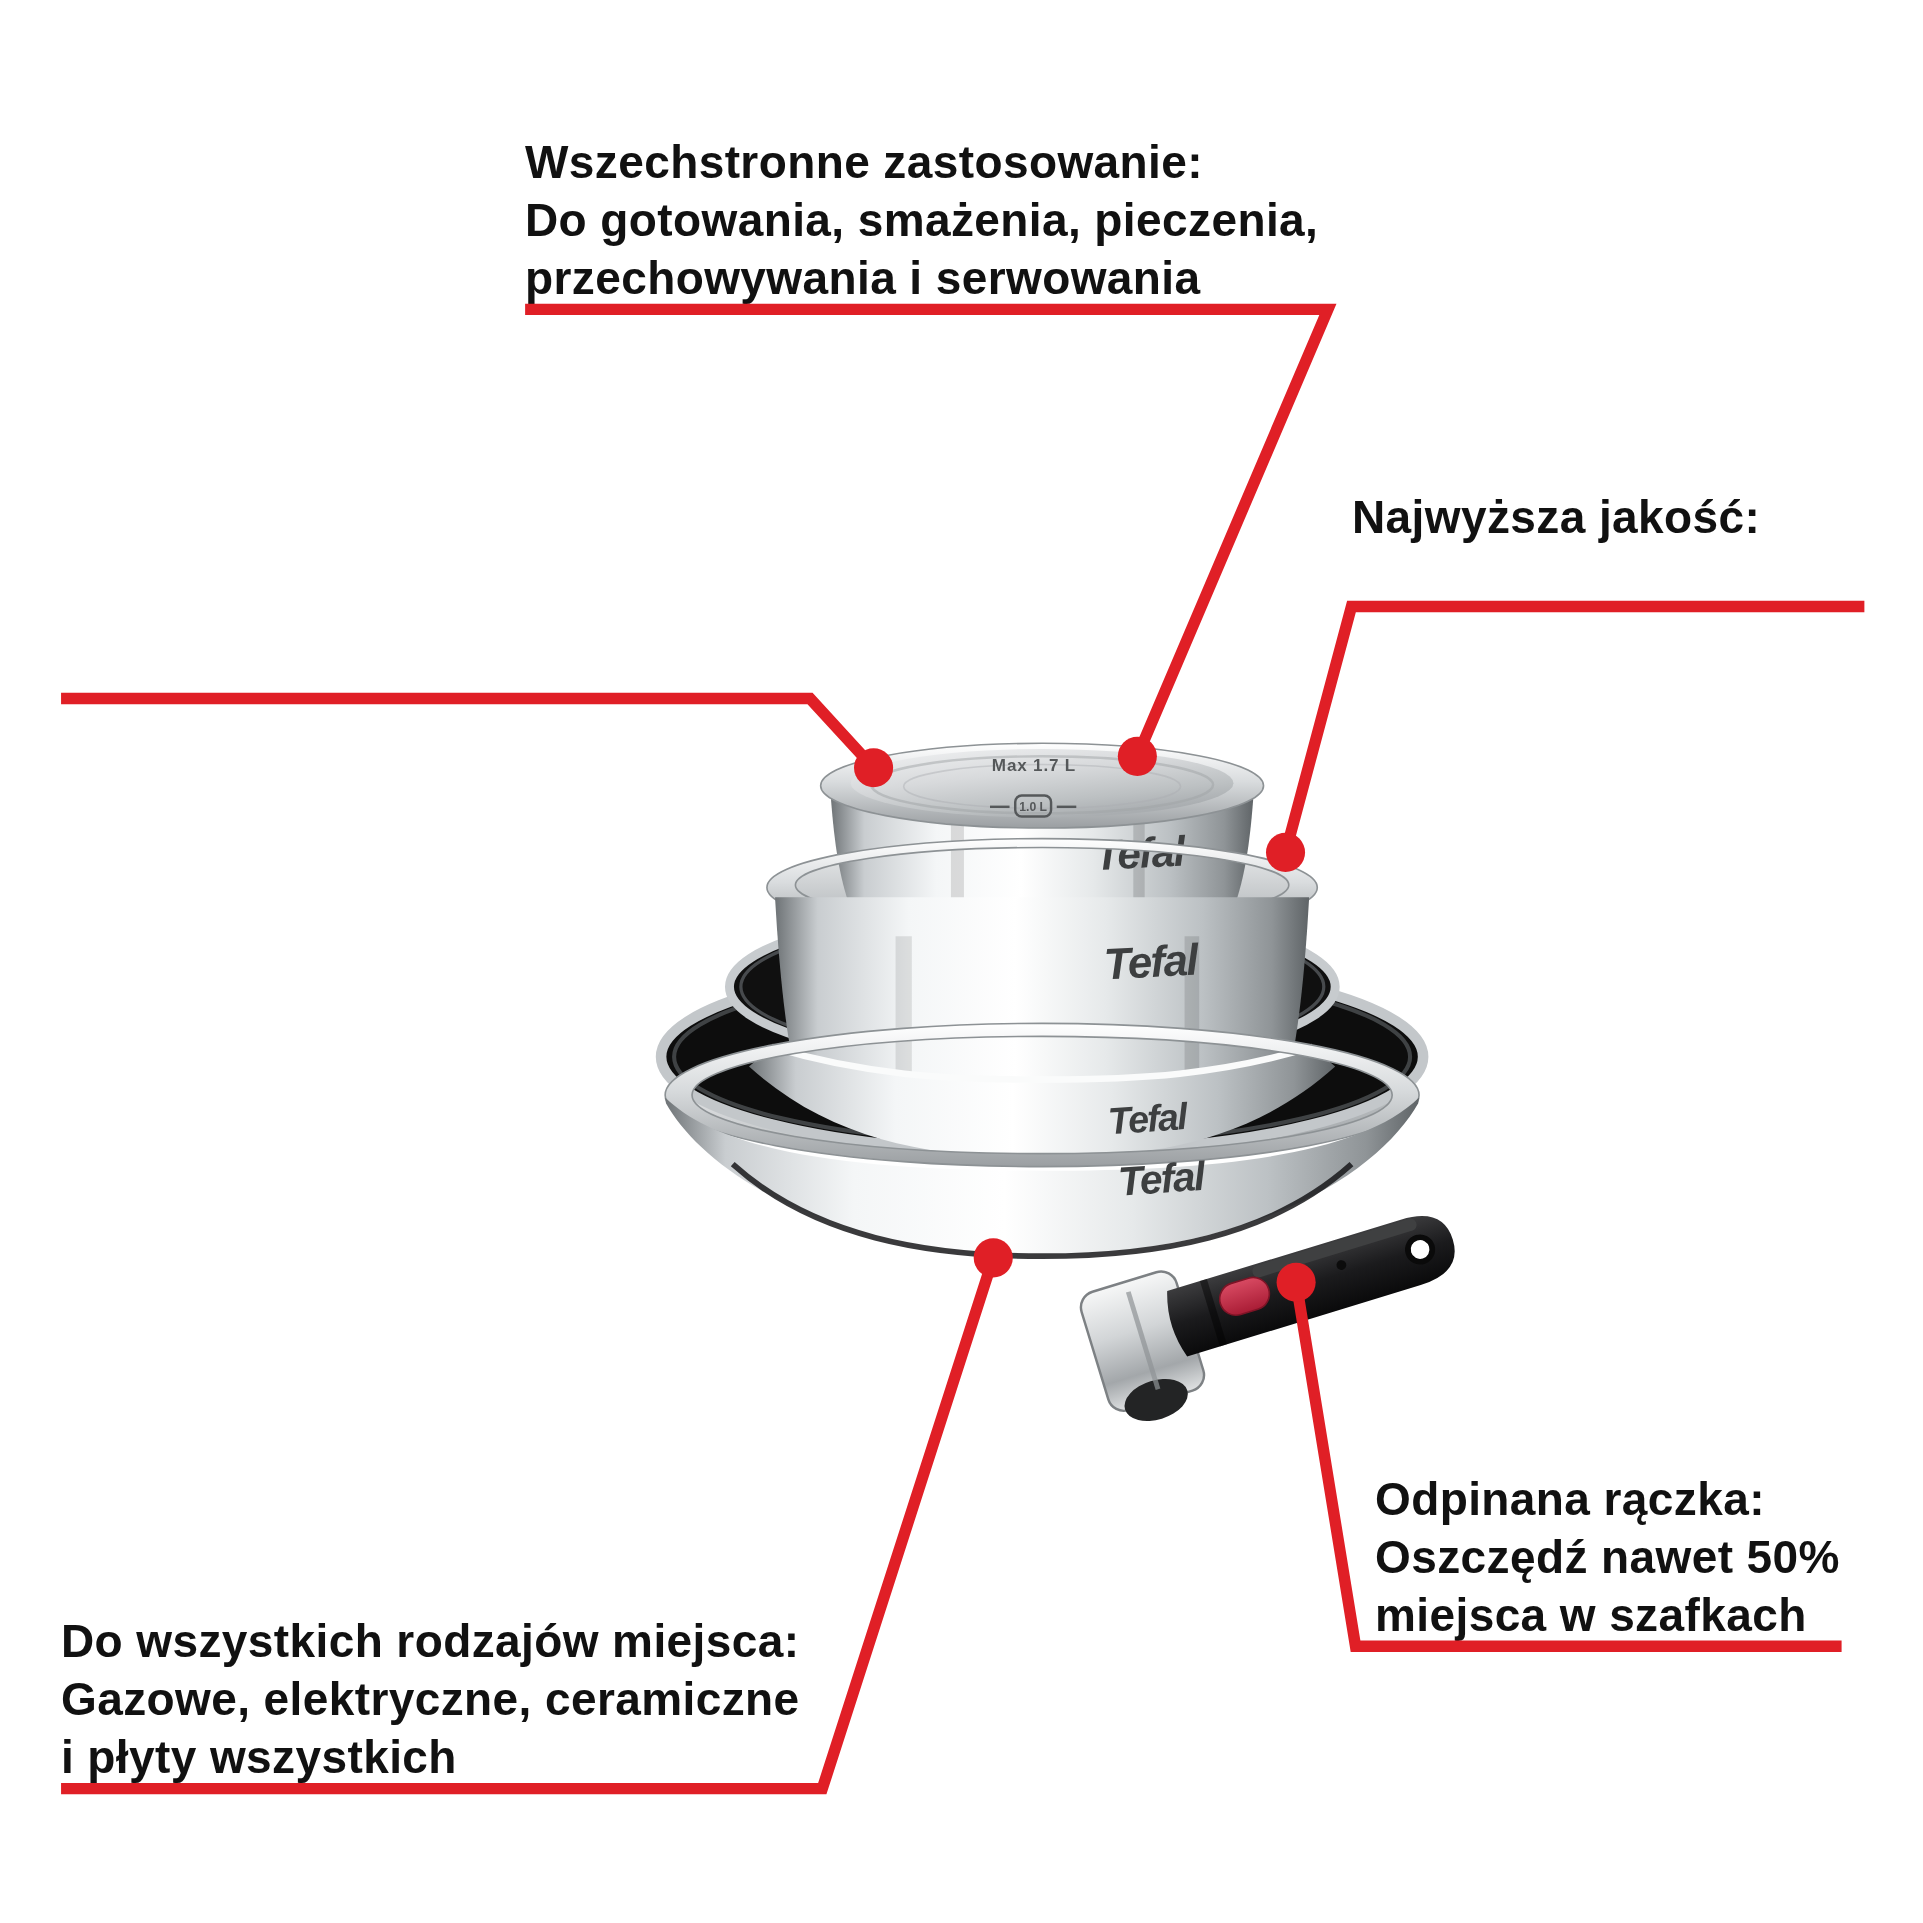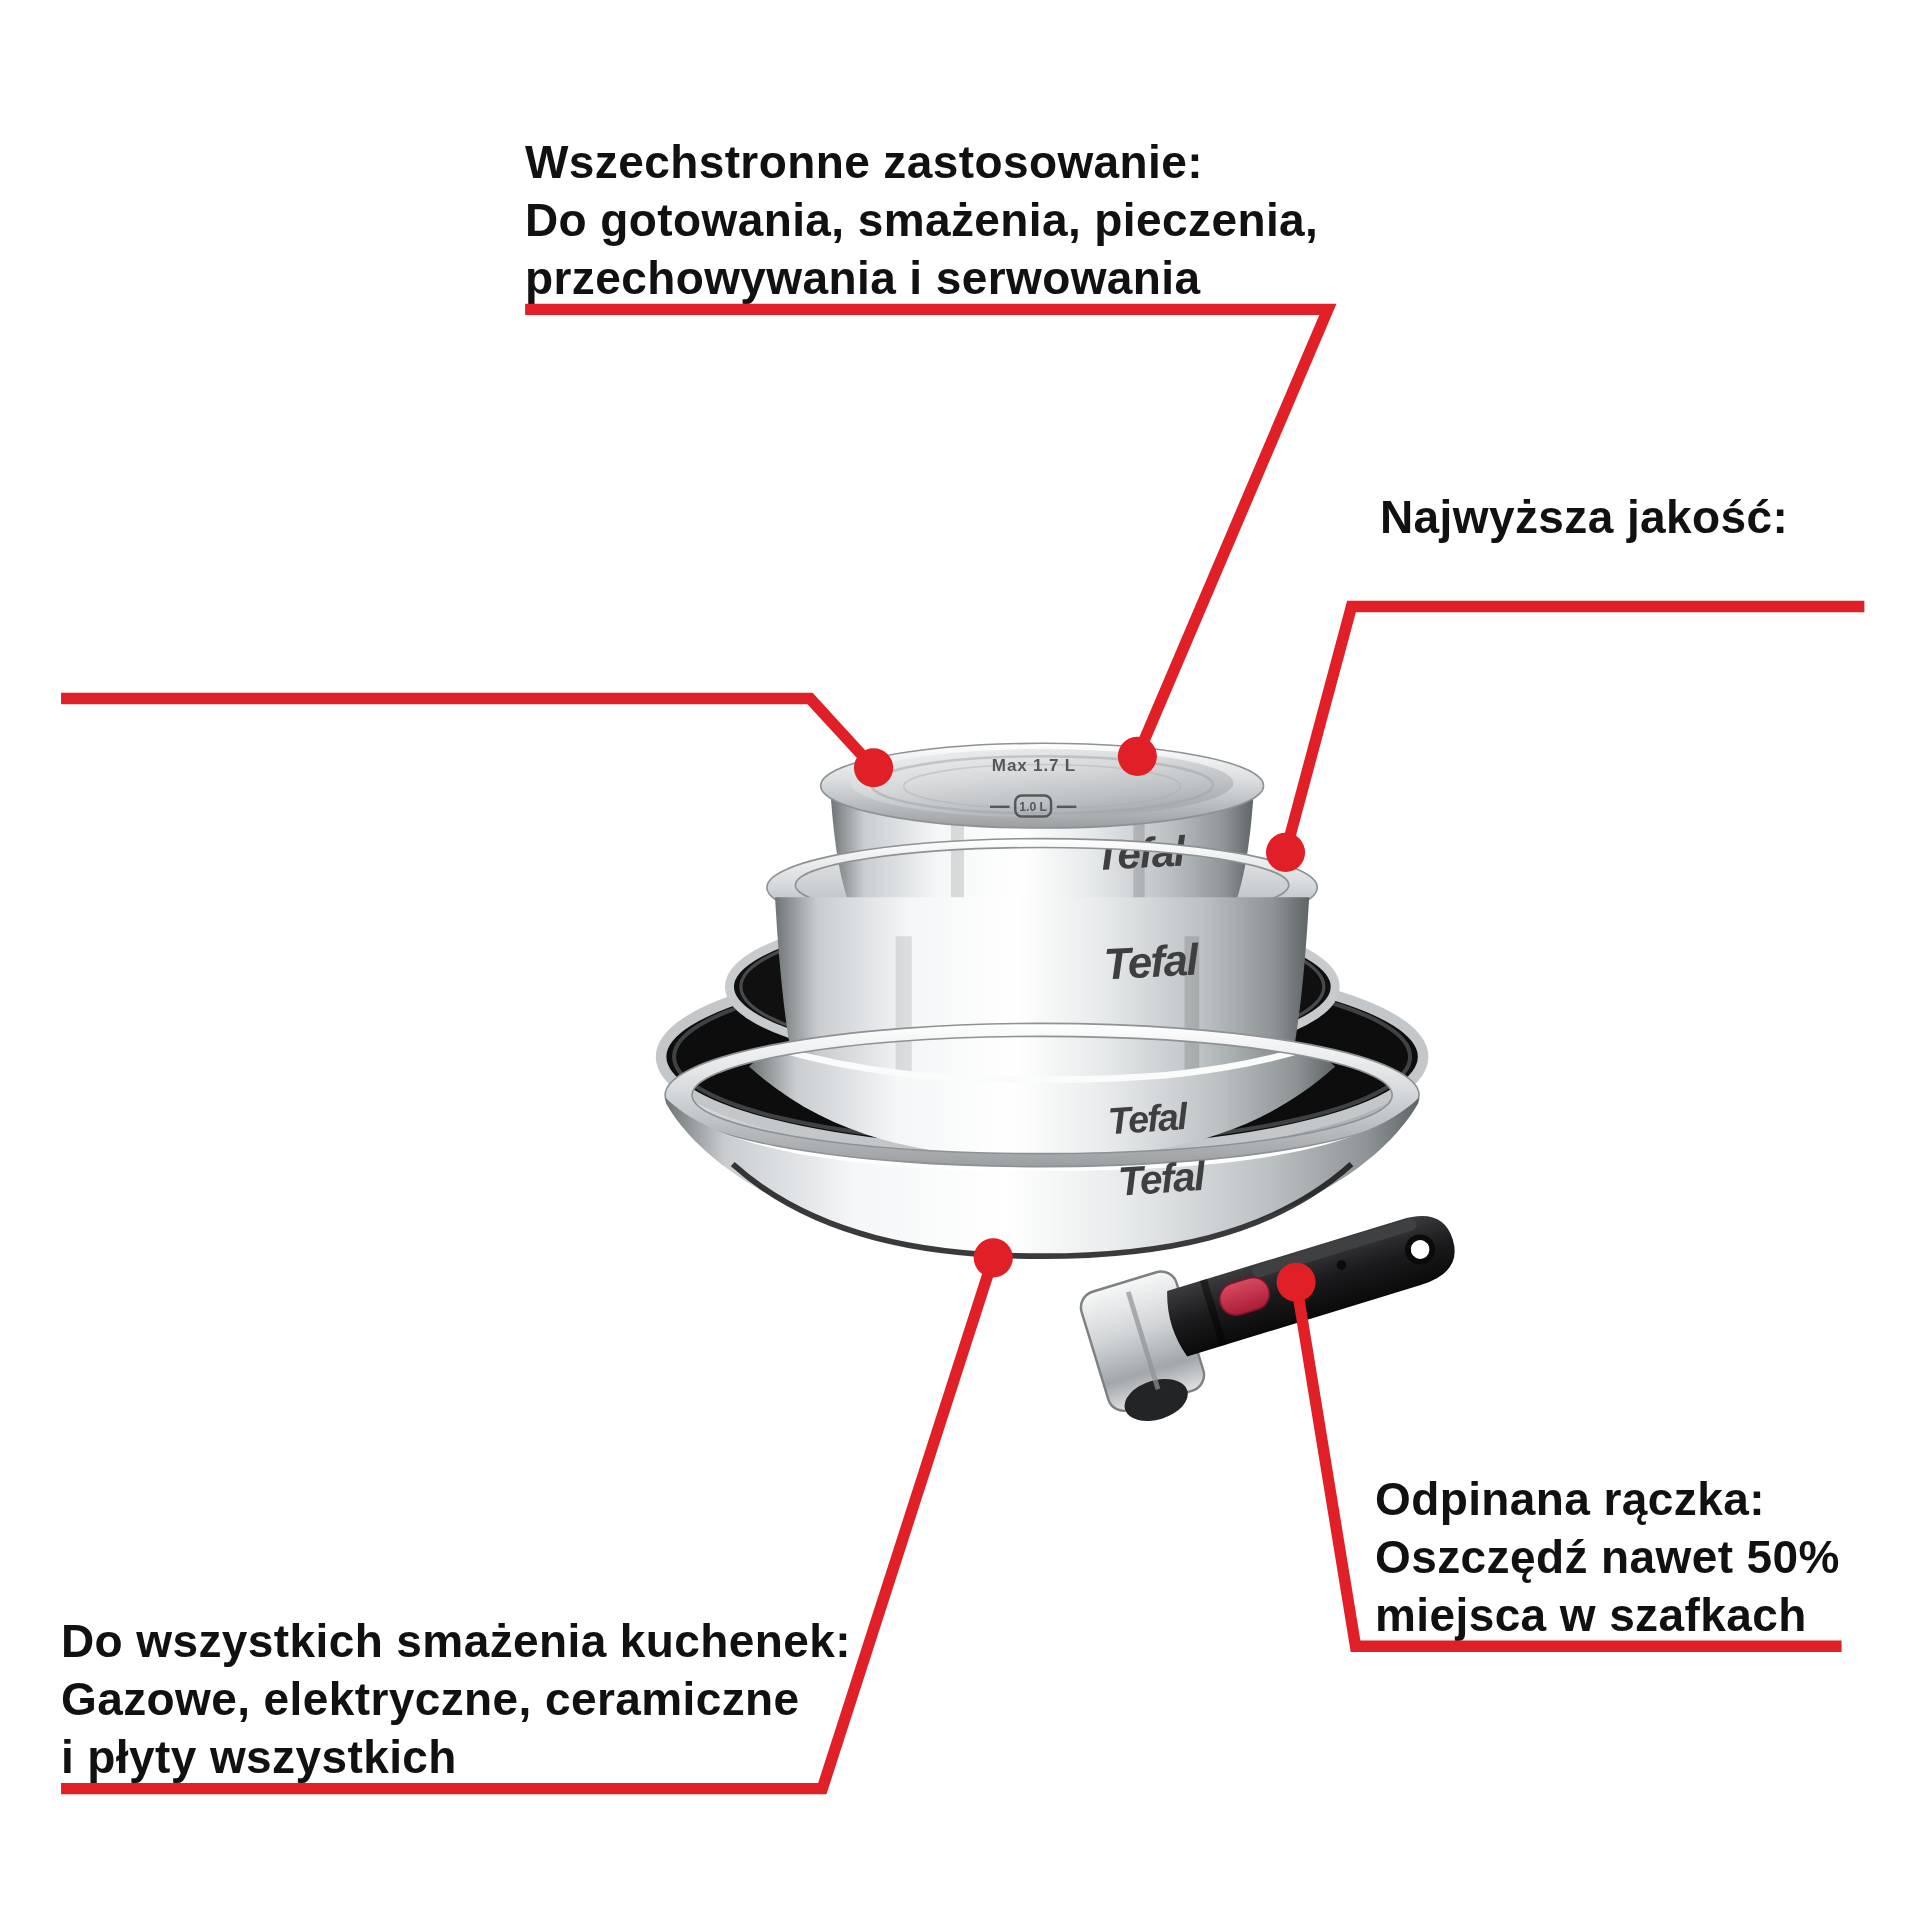--- a/index.html
+++ b/index.html
@@ -27,26 +27,26 @@
 
 <div class="stage">
 
   <div class="callout" style="left:525px;top:133px;">
     <div>Wszechstronne zastosowanie:</div>
     <div>Do gotowania, smażenia, pieczenia,</div>
     <div>przechowywania i serwowania</div>
   </div>
 
 
-  <div class="callout" style="left:1352px;top:488px;margin-left:28px;">
+  <div class="callout" style="left:1352px;top:488px;">
     <div>Najwyższa jakość:</div>
   </div>
 
   <div class="callout" style="left:61px;top:1612px;">
-    <div>Do wszystkich smażenia kuchenek:</div>
+    <div>Do wszystkich rodzajów miejsca:</div>
     <div>Gazowe, elektryczne, ceramiczne</div>
     <div>i płyty wszystkich</div>
   </div>
 
   <div class="callout" style="left:1375px;top:1470px;">
     <div>Odpinana rączka:</div>
     <div>Oszczędź nawet 50%</div>
     <div>miejsca w szafkach</div>
   </div>
 

